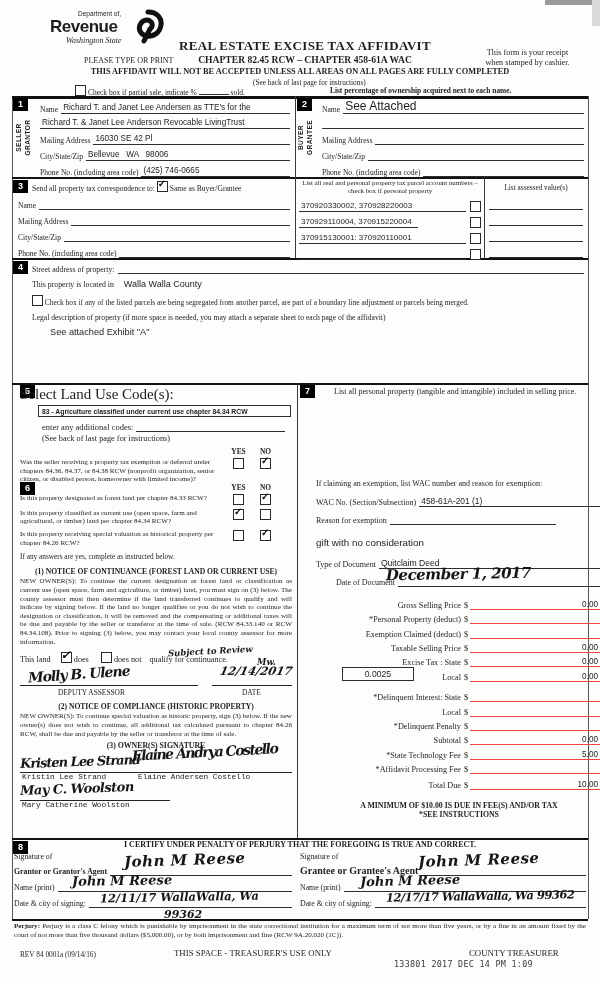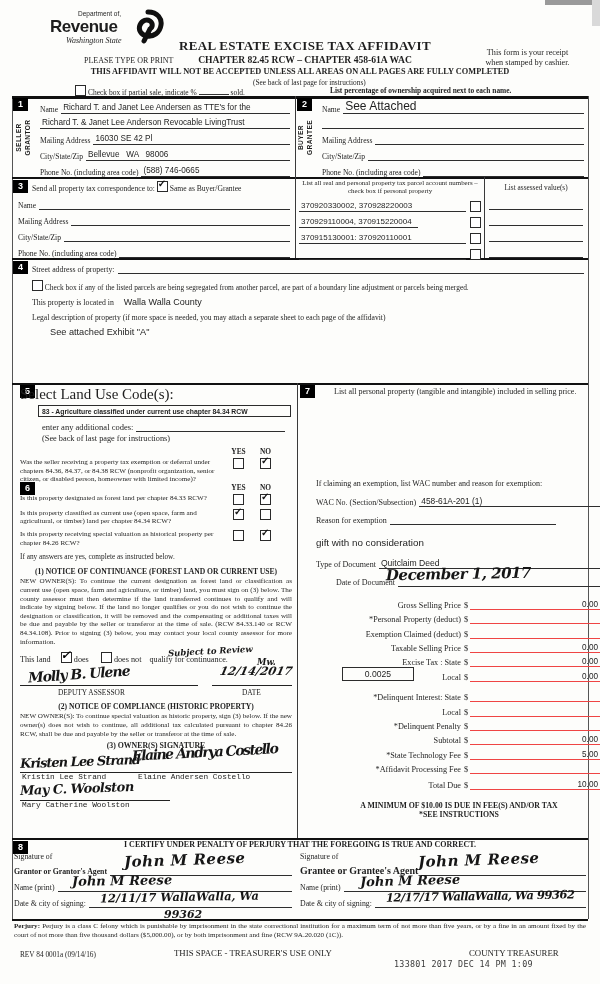--- a/index.html
+++ b/index.html
@@ -104,21 +104,21 @@
     <div class="frow" style="height:16px;">
       <span>Mailing Address</span>
       <span class="uline"><span class="val sans" style="font-size:8.2px;">16030 SE 42 Pl</span></span>
     </div>
     <div class="frow" style="height:16px;">
       <span>City/State/Zip</span>
       <span class="uline"><span class="val sans" style="font-size:8.2px;">Bellevue   WA   98006</span></span>
     </div>
     <div class="frow" style="height:16px;">
       <span>Phone No. (including area code)</span>
-      <span class="uline"><span class="val sans" style="font-size:8.2px;">(588) 746-0665</span></span>
+      <span class="uline"><span class="val sans" style="font-size:8.2px;">(425) 746-0665</span></span>
     </div>
   </div>
 
   <div class="badge" style="left:297px;top:98px;">2</div>
   <div class="vlabel" style="left:274px;top:129px;">
     <span style="display:block;">BUYER</span>
     <span style="display:block;">GRANTEE</span>
   </div>
   <div class="abs" style="left:322px;top:100px;width:262px;">
     <div class="frow" style="height:14px;">
@@ -202,27 +202,27 @@
         <span class="uline" style="margin-left:0;"></span>
       </div>
   </div>
 
   <div class="badge" style="left:13px;top:261px;">4</div>
   <div class="abs" style="left:32px;top:262px;width:552px;">
     <div class="frow" style="height:12px;">
       <span style="font-size:7.8px;">Street address of property:</span>
       <span class="uline"></span>
     </div>
+    <div style="margin-top:5px;font-size:7.8px;">
+      <span>This property is located in</span>
+      <span class="val sans" style="font-size:9px;margin-left:8px;">Walla Walla County</span>
+    </div>
     <div style="margin-top:6px;font-size:7.4px;">
       <span class="cb"></span>
       <span>Check box if any of the listed parcels are being segregated from another parcel, are part of a boundary line adjustment or parcels being merged.</span>
-    </div>
-    <div style="margin-top:5px;font-size:7.8px;">
-      <span>This property is located in</span>
-      <span class="val sans" style="font-size:9px;margin-left:8px;">Walla Walla County</span>
     </div>
     <div style="margin-top:6px;font-size:7.6px;">
       <span>Legal description of property (if more space is needed, you may attach a separate sheet to each page of the affidavit)</span>
     </div>
     <div class="sans" style="margin-top:5px;margin-left:18px;font-size:9.2px;">See attached Exhibit "A"</div>
   </div>
 
   <div class="badge" style="left:20px;top:385px;">5</div>
   <div class="abs" style="left:20px;top:384px;width:272px;">
     <div style="font-size:15px;margin-top:2px;">Select Land Use Code(s):</div>

